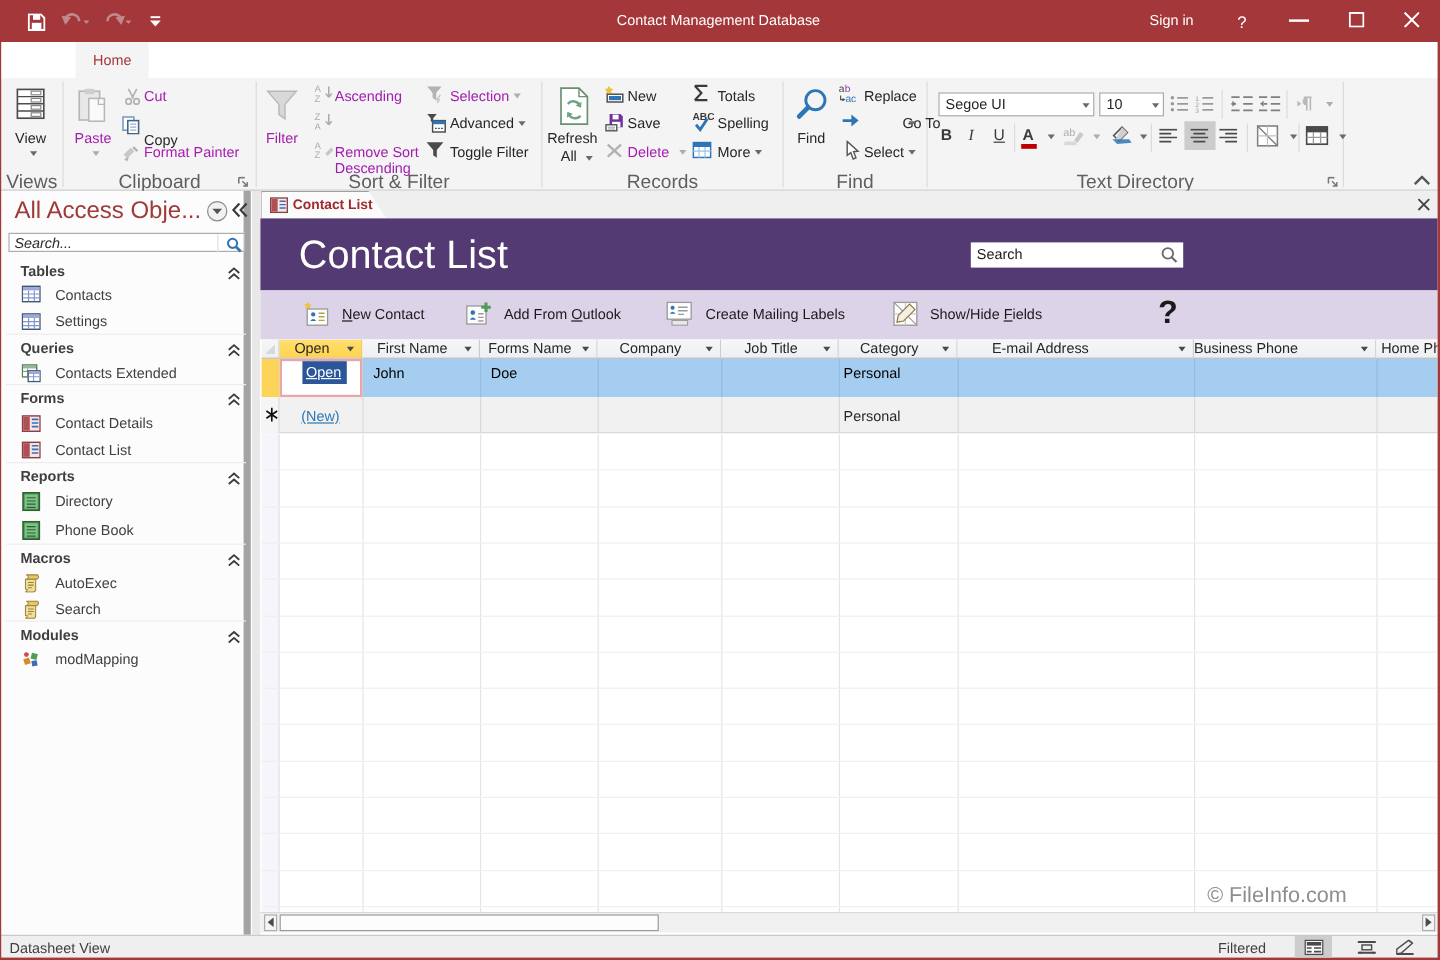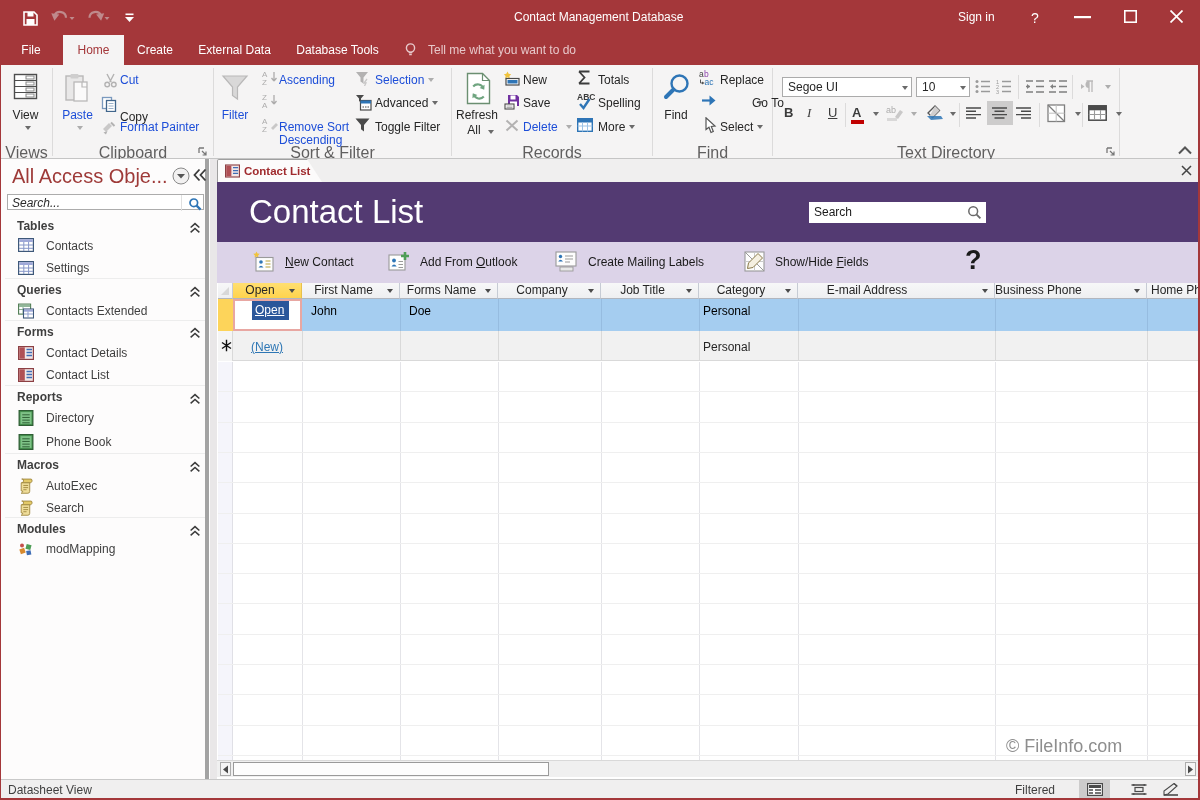--- a/index.html
+++ b/index.html
@@ -15,26 +15,26 @@
 
 #tabstrip { position:absolute; left:0; top:35px; width:1200px; height:30px; background:#A4373A; }
 .rtab { position:absolute; top:0; height:30px; line-height:30px; color:#fff; font-size:12px; text-align:center; }
 #hometab { position:absolute; left:63px; top:35px; width:61px; height:30px; background:#F5F4F4; color:#A4373A; font-size:12px; text-align:center; line-height:30px; }
 
 
 #ribbon { position:absolute; left:0; top:65px; width:1200px; height:94px; background:#F5F4F4; border-bottom:1px solid #C5C5C5; font-size:12px; color:#262626; }
 .gsep { position:absolute; top:3px; height:88px; width:1px; background:#DCDBDB; }
 .glabel { position:absolute; top:79px; height:14px; font-size:16px; color:#605F5F; text-align:center; }
 .srow { position:absolute; height:22px; line-height:22px; white-space:nowrap; }
-.gray { color:#1d4ed8; }
+.gray { color:#a21caf; }
 .dd { display:inline-block; width:0; height:0; border-left:3.5px solid transparent; border-right:3.5px solid transparent; border-top:4px solid #6A6A6A; vertical-align:middle; margin-left:4px; }
 .dd.gray2 { border-top-color:#ADADAD; }
 
 
-#sidebar { position:absolute; left:1px; top:159px; width:208px; height:620px; background:#FDFCFC; border-right:4px solid #a3a3a3; }
+#sidebar { position:absolute; left:1px; top:159px; width:208px; height:620px; background:#FDFCFC; border-right:6px solid #a3a3a3; }
 #splitter { position:absolute; left:210px; top:159px; width:7px; height:620px; background:#E9E7E8; }
 .nheader { position:absolute; left:16px; font-size:12px; font-weight:bold; color:#3F3F3F; }
 .nitem { position:absolute; left:45px; font-size:12px; color:#3F3F3F; }
 .nicon { position:absolute; left:17px; width:16px; height:16px; }
 .nchev { position:absolute; left:188px; width:12px; height:12px; }
 .nsep { position:absolute; left:4px; width:200px; height:1px; background:#EDEDED; }
 #navsearch { position:absolute; left:6px; top:35px; width:197px; height:16px; background:#fff; border:1px solid #ACACAC; }
 
 
 #main { position:absolute; left:217px; top:159px; width:981px; height:618px; background:#fff; }
@@ -87,31 +87,20 @@
     <div class="ttext" style="left:1031px;font-size:14px;">?</div>
     <svg class="abs" style="left:1074px;top:16px;" width="17" height="3" viewBox="0 0 17 3">
         <rect x="0" y="0" width="17" height="2.2" fill="#fff"></rect>
       </svg>
     <svg class="abs" style="left:1124px;top:10px;" width="13" height="13" viewBox="0 0 13 13">
         <rect x="0.8" y="0.8" width="11.4" height="11.4" fill="none" stroke="#fff" stroke-width="1.6"></rect>
       </svg>
     <svg class="abs" style="left:1170px;top:10px;" width="13" height="13" viewBox="0 0 13 13">
         <path d="M0.5 0.5 L12.5 12.5 M12.5 0.5 L0.5 12.5" stroke="#fff" stroke-width="1.7"></path>
       </svg>
-  </div>
-  <div id="tabstrip">
-    <span class="rtab" style="left:12px;width:38px;">File</span>
-    <span class="rtab" style="left:131px;width:48px;">Create</span>
-    <span class="rtab" style="left:188px;width:93px;">External Data</span>
-    <span class="rtab" style="left:290px;width:95px;">Database Tools</span>
-    <svg class="abs" style="left:404px;top:7px;" width="13" height="17" viewBox="0 0 13 17">
-      <circle cx="6.5" cy="6" r="4.1" fill="none" stroke="#E7C8CA" stroke-width="1.4"></circle>
-      <path d="M4.8 10.5 h3.4 M5.2 12.5 h2.6" stroke="#E7C8CA" stroke-width="1.3"></path>
-    </svg>
-    <span class="rtab" style="left:422px;width:160px;color:#E7C8CA;">Tell me what you want to do</span>
   </div>
   <div id="hometab">Home</div>
   <div id="ribbon">
     <div class="gsep" style="left:52px;"></div>
     <div class="gsep" style="left:213px;"></div>
     <div class="gsep" style="left:451px;"></div>
     <div class="gsep" style="left:652px;"></div>
     <div class="gsep" style="left:772px;"></div>
     <div class="gsep" style="left:1119px;"></div>
     <div class="glabel" style="left:1px;width:51px;">Views</div>

